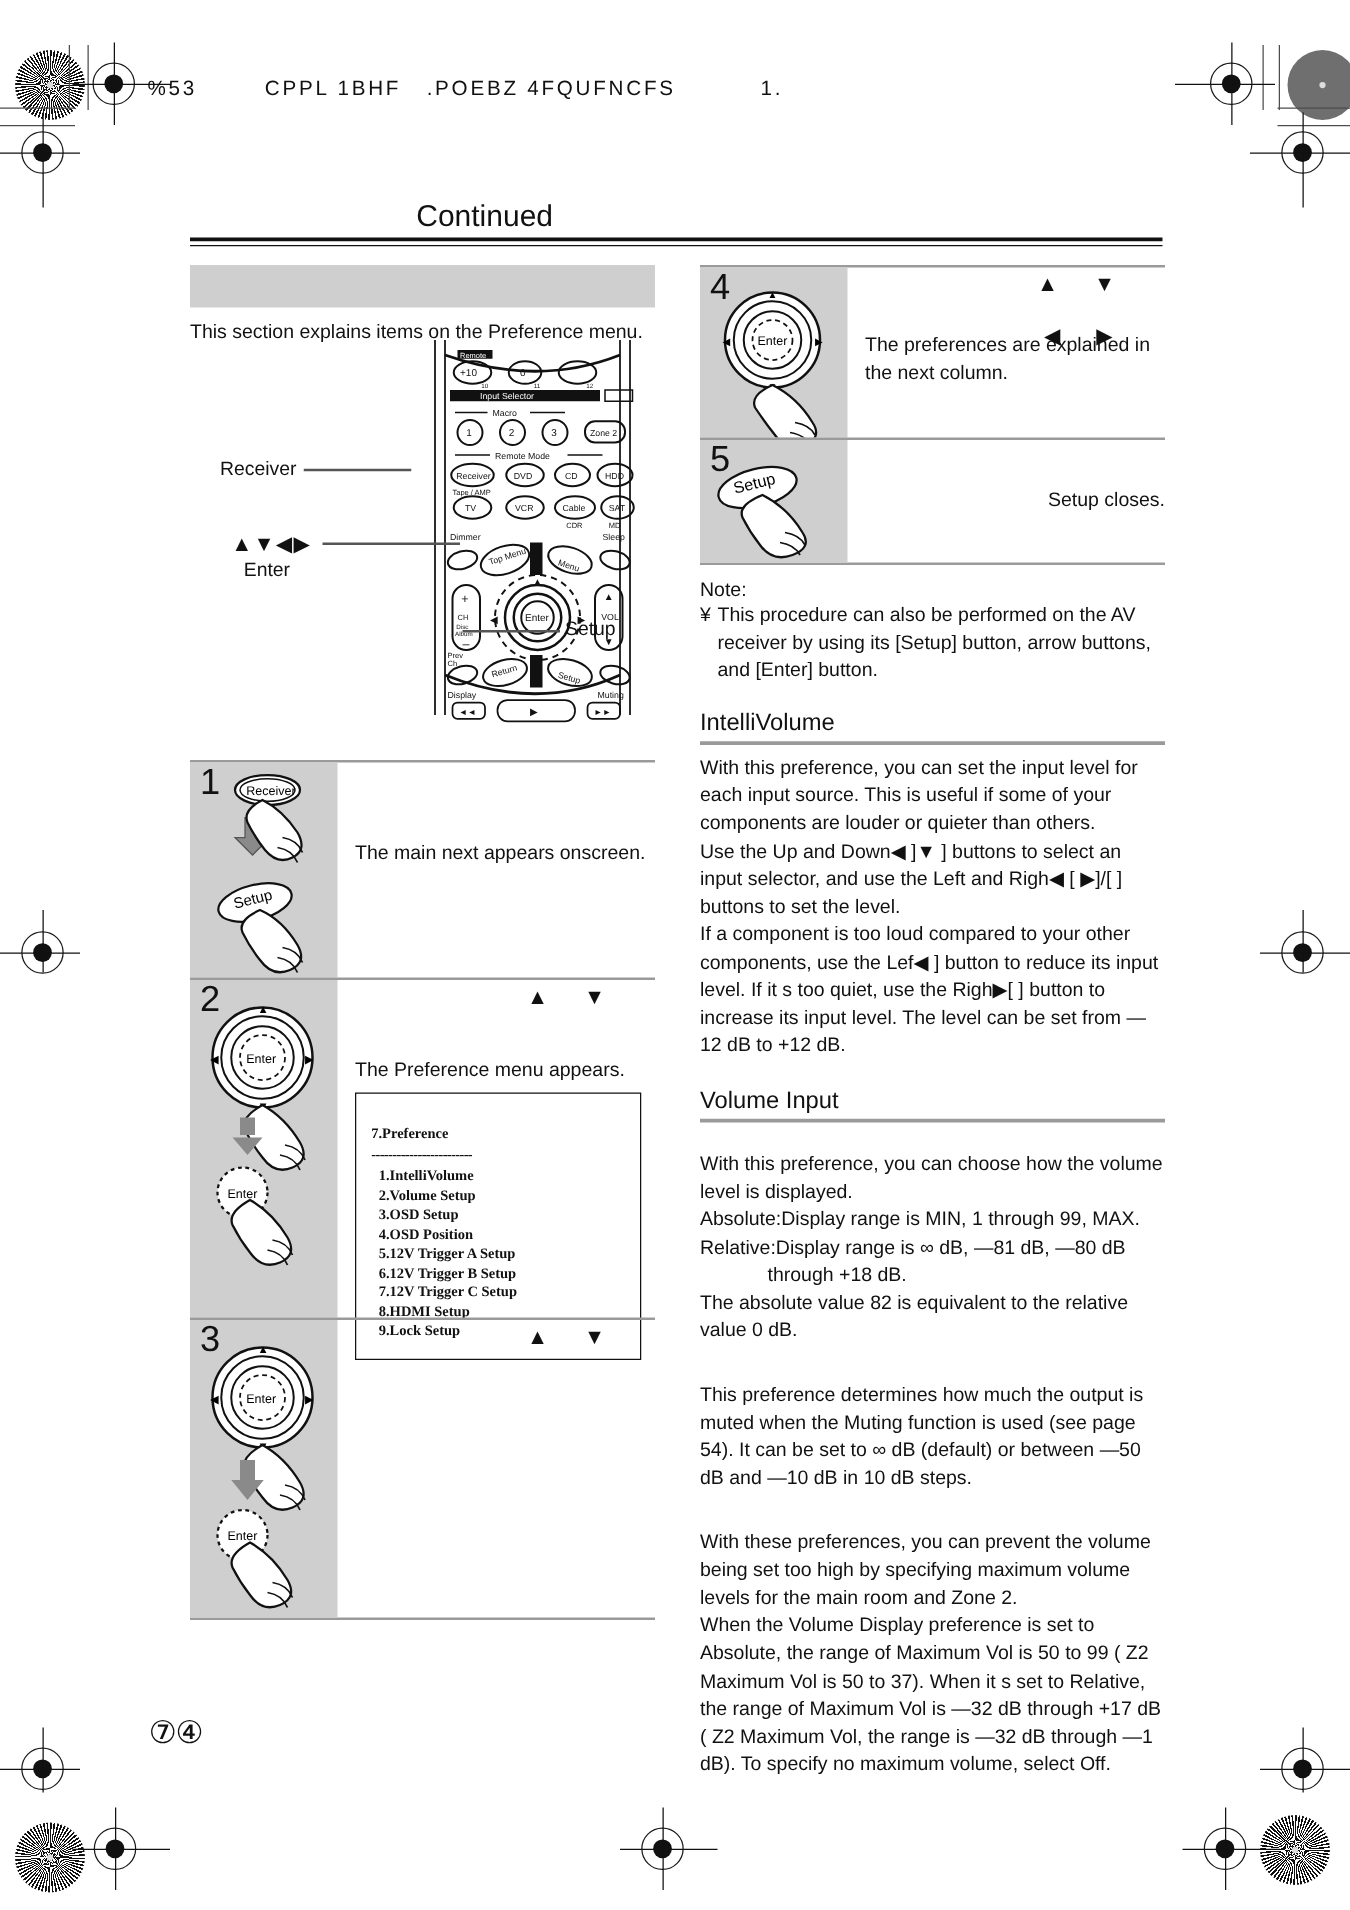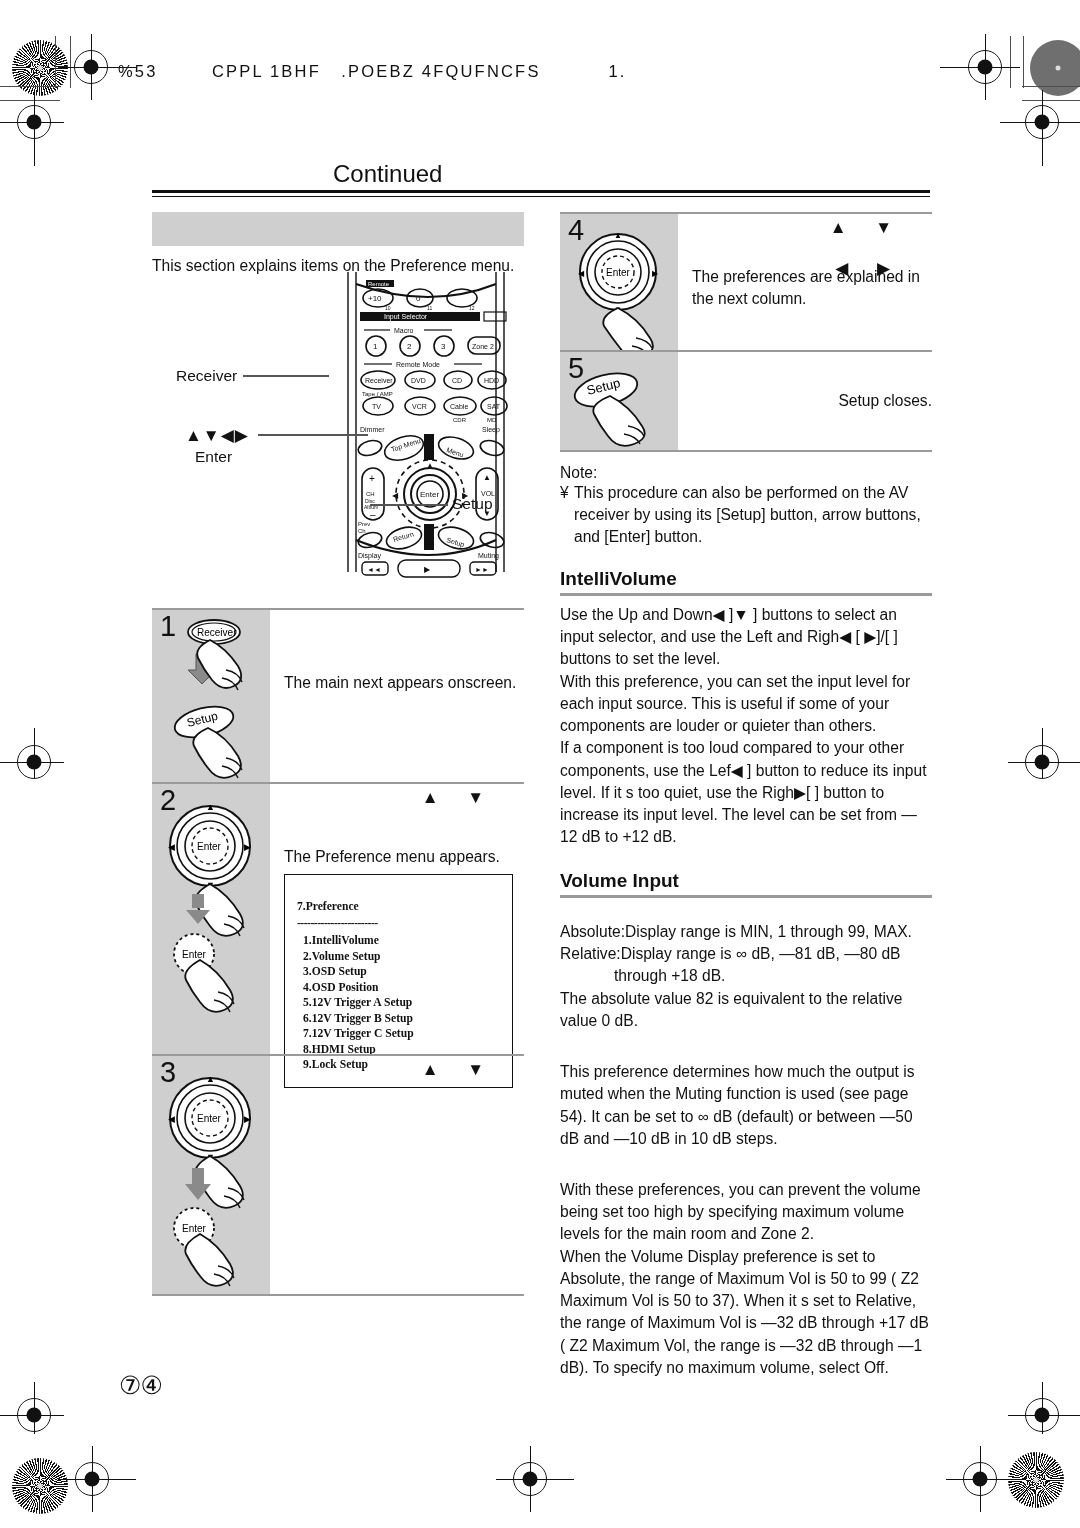--- a/index.html
+++ b/index.html
@@ -50,21 +50,21 @@
   
   .osd{border:1.4px solid #111;background:#fff;padding:24px 10px 14px 12px;
        font-family:"Liberation Serif",serif;font-weight:bold;font-size:11.6px;line-height:1.34;
        width:205px;margin-top:6px;}
   .osd .title{margin-bottom:1px;}
   .osd .dashes{letter-spacing:-0.5px;margin-bottom:2px;}
   .osd li{list-style:none;}
   .osd ul{margin:0;padding:0 0 0 6px;}
 
   
-  .sec-h{font-size:19px;margin:0 0 3px 0;color:#111;font-weight:bold;}
+  .sec-h{font-size:19px;margin:0 0 3px 0;color:#111;font-weight:normal;}
   .sec-rule{height:2.6px;background:#9a9a9a;margin-bottom:8px;}
   .para{font-size:15.6px;line-height:1.425;margin:0 0 0 0;color:#111;}
   .para + .para{margin-top:0;}
   .gap{height:15px;}
   .indent{padding-left:54px;}
   .note-label{font-size:15.6px;}
   .note-item{font-size:15.6px;line-height:1.42;display:flex;}
   .note-item .bullet{width:14px;flex:none;}
 
   
@@ -463,29 +463,30 @@
       <div class="note-label">Note:</div>
       <div class="note-item">
         <span class="bullet">¥</span>
         <span>This procedure can also be performed on the AV receiver by using its [Setup] button, arrow buttons, and [Enter] button.</span>
       </div>
     </div>
 
     <div style="margin-top:20px;">
       <div class="sec-h">IntelliVolume</div>
       <div class="sec-rule"></div>
+      <div class="para">With this preference, you can set the input level for each input source. This is useful if some of your components are louder or quieter than others.</div>
       <div class="para">Use the Up and Down◀  ]▼  ] buttons to select an input selector, and use the Left and Righ◀ [ ▶]/[   ] buttons to set the level.</div>
-      <div class="para">With this preference, you can set the input level for each input source. This is useful if some of your components are louder or quieter than others.</div>
       <div class="para">If a component is too loud compared to your other components, use the Lef◀   ] button to reduce its input level. If it s too quiet, use the Righ▶[   ] button to increase its input level. The level can be set from —12 dB to +12 dB.</div>
     </div>
 
     <div style="margin-top:22px;">
       <div class="sec-h">Volume Input</div>
       <div class="sec-rule"></div>
       <div class="gap"></div>
+      <div class="para">With this preference, you can choose how the volume level is displayed.</div>
       <div class="para">Absolute:Display range is MIN, 1 through 99, MAX.</div>
       <div class="para">Relative:Display range is ∞ dB, —81 dB, —80 dB</div>
       <div class="para indent">through +18 dB.</div>
       <div class="para">The absolute value 82 is equivalent to the relative value 0 dB.</div>
       <div class="gap"></div>
       <div class="gap" style="height:14px;"></div>
       <div class="para">This preference determines how much the output is muted when the Muting function is used (see page 54). It can be set to ∞ dB (default) or between —50 dB and —10 dB in 10 dB steps.</div>
       <div class="gap"></div>
       <div class="gap" style="height:14px;"></div>
       <div class="para">With these preferences, you can prevent the volume being set too high by specifying maximum volume levels for the main room and Zone 2.</div>

